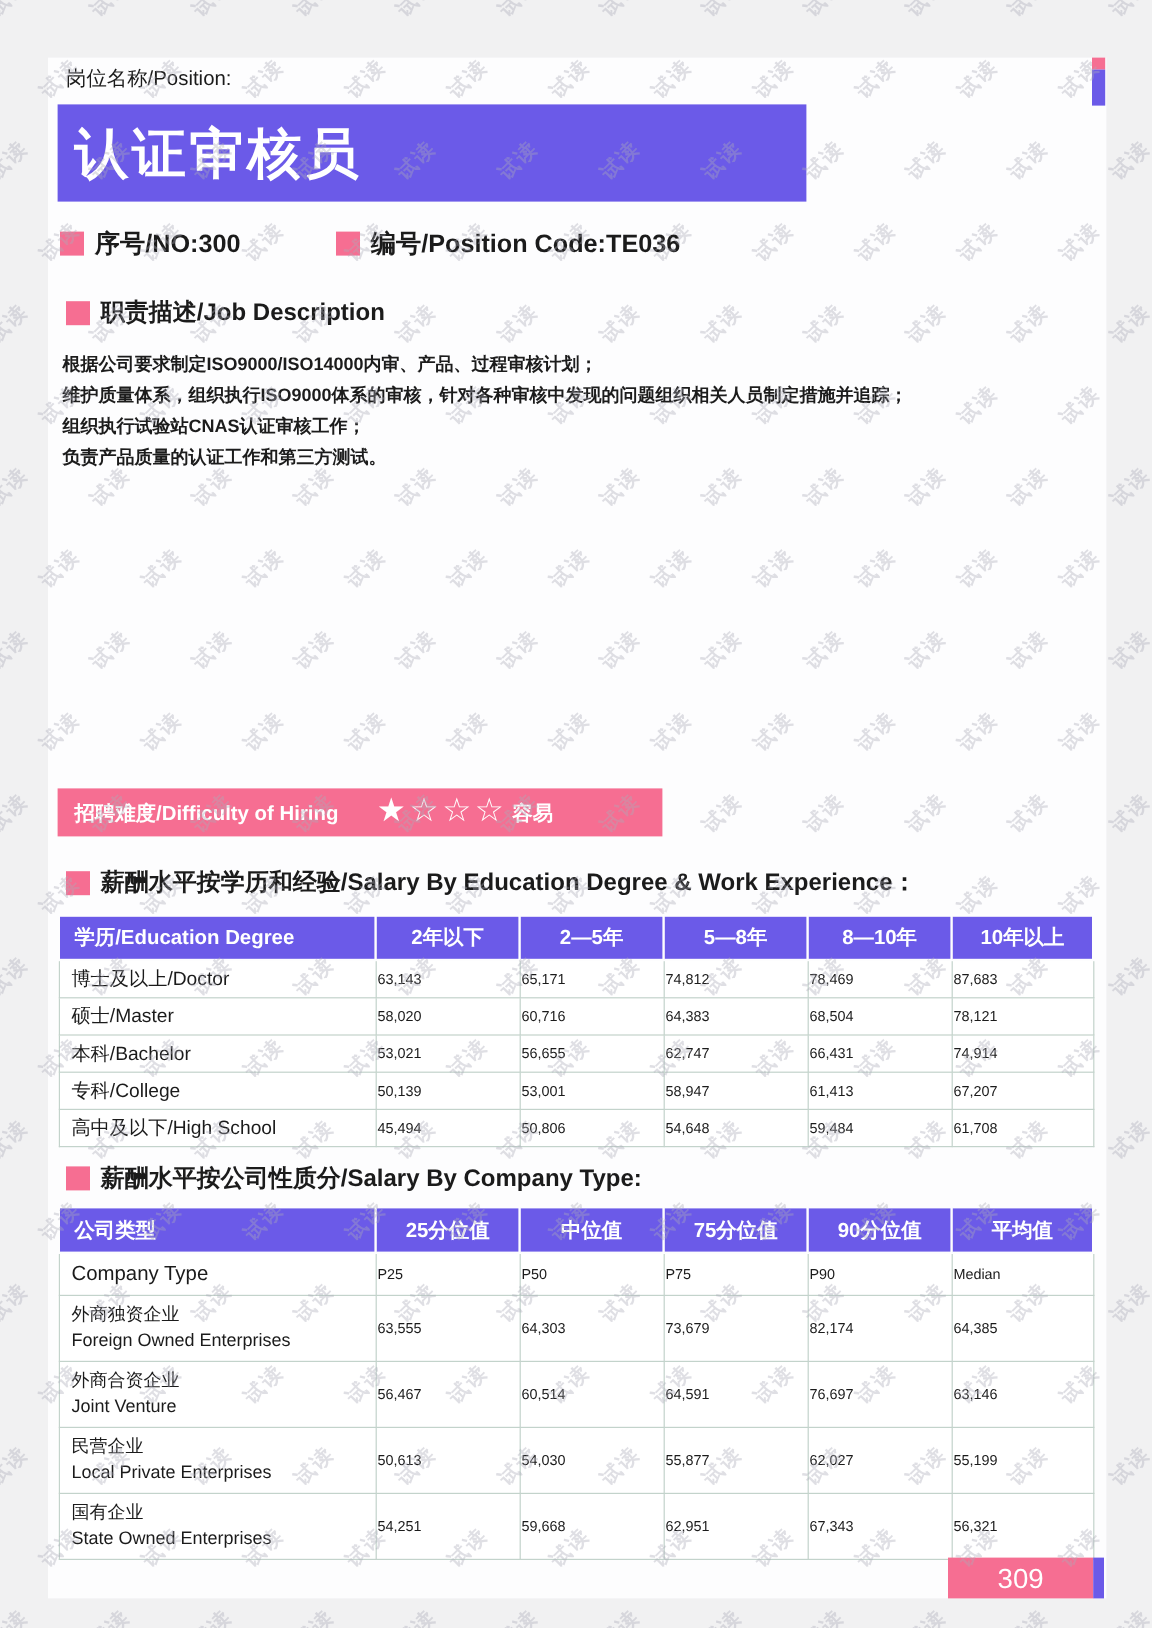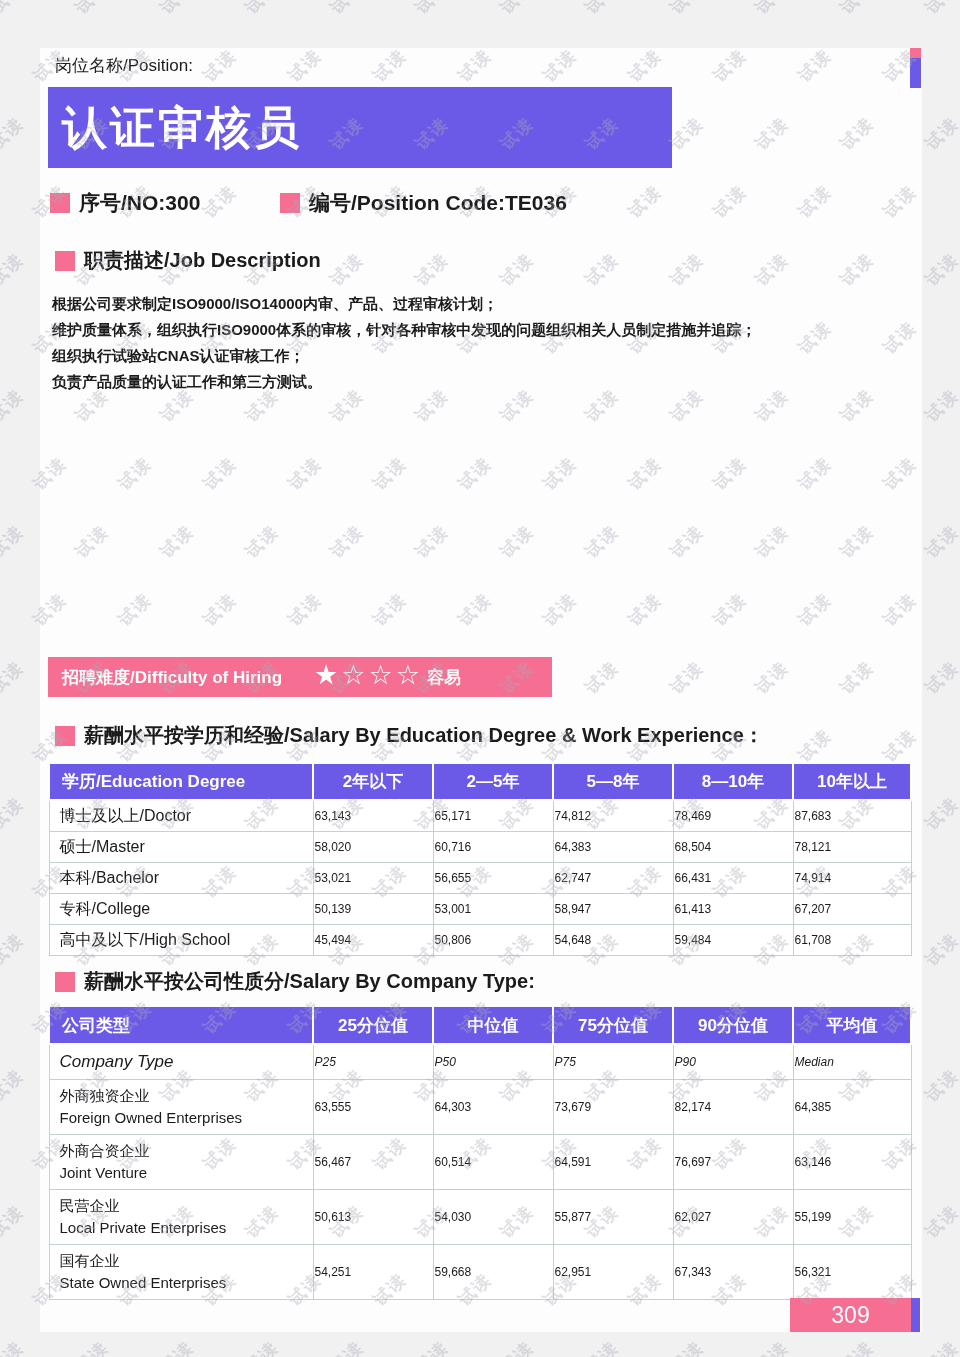--- a/index.html
+++ b/index.html
@@ -41,21 +41,21 @@
   table{border-collapse:collapse;table-layout:fixed;background:#fff;}
   .t1{left:48px;top:762px;width:862px;}
   .t2{left:48px;top:1005px;width:862px;}
   th{background:#6B5AE8;color:#fff;font-size:17px;font-weight:600;border:2px solid #fdfdfe;text-align:center;}
   th.first{text-align:left;padding-left:12px;}
   .t1 th{height:33px;}
   .t2 th{height:34px;}
   td{border:1px solid #c3d3cb;font-size:12px;color:#1b1b1b;}
   .t1 td{height:28px;}
   td.rl{text-align:left;padding-left:10px;font-size:16px;}
-  .t2 tr.sub td{height:32px;font-style:italic;}
+  .t2 tr.sub td{height:32px;}
   td.rl-sub{text-align:left;padding-left:10px;font-size:17px;}
   .t2 tr.d2 td{height:48px;}
   td.rl2{text-align:left;padding:3px 10px;font-size:15px;line-height:22px;}
   td.rl2 div{white-space:nowrap;}
 
   .footer-box{left:790px;top:1298px;width:121px;height:34px;background:#F66E92;color:#fff;
     font-size:23px;display:flex;align-items:center;justify-content:center;}
   .footer-strip{left:911px;top:1298px;width:9px;height:34px;background:#6B5AE8;}
 
   .watermark-layer{position:absolute;inset:0;overflow:hidden;pointer-events:none;z-index:40;}

